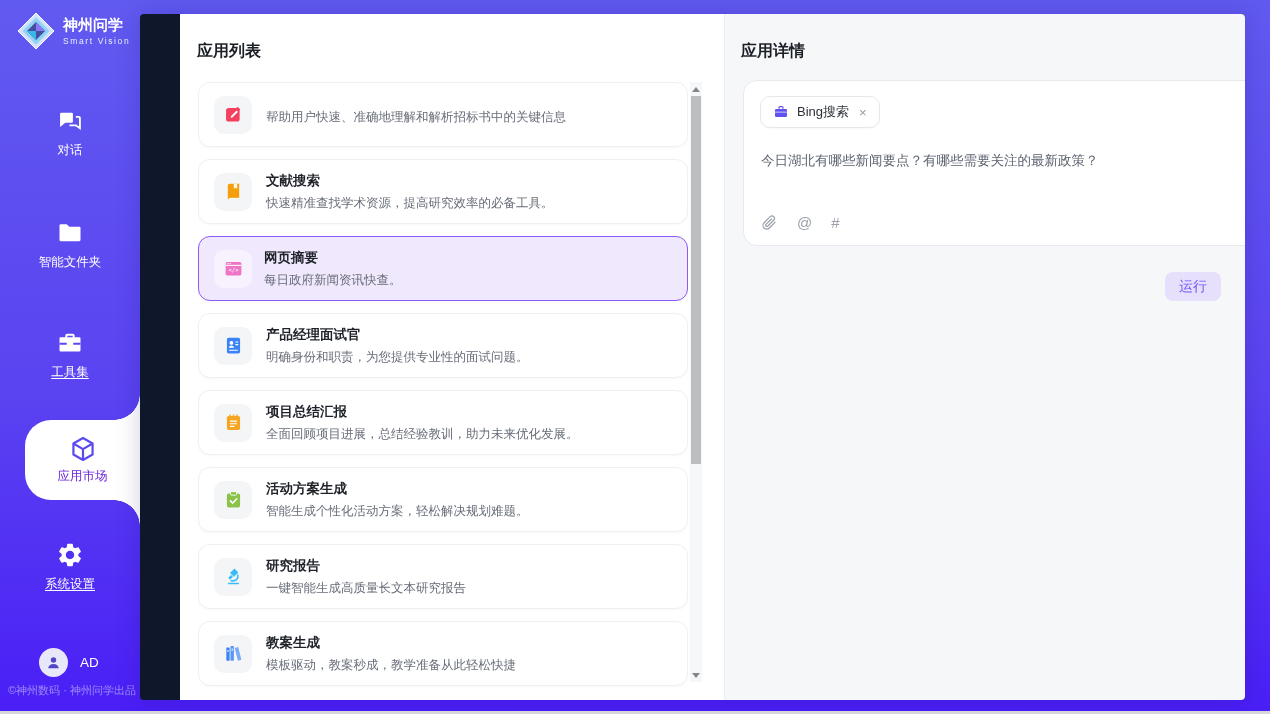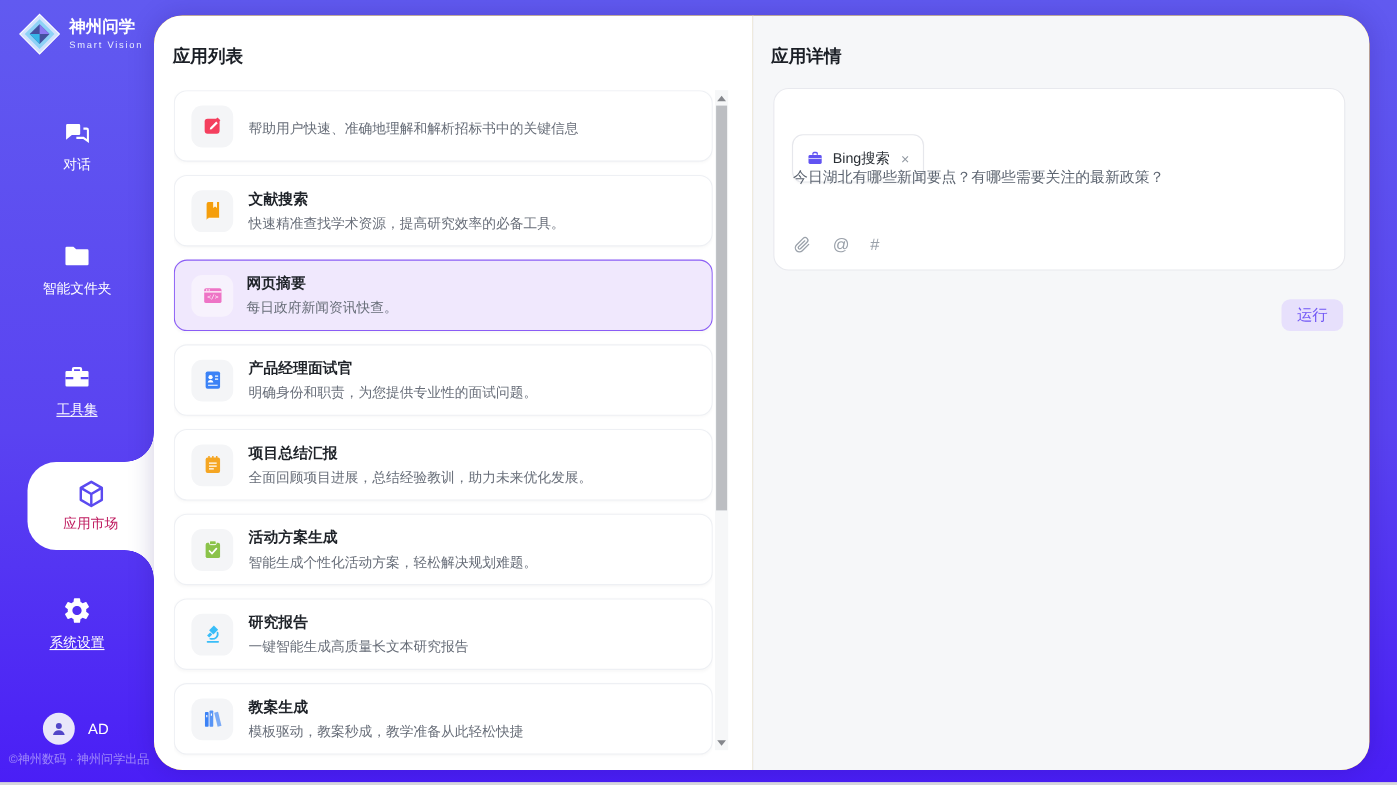--- a/index.html
+++ b/index.html
@@ -24,38 +24,38 @@
   .nav-item svg { width:28px; height:28px; }
   .nav-label { font-size:12.5px; }
   .nav-label.u { text-decoration:underline; text-underline-offset:2px; }
   .nav-item:nth-child(1){ top:107px; }
   .nav-item:nth-child(2){ top:219px; }
   .nav-item:nth-child(3){ top:329px; }
   .nav-item:nth-child(4){ top:420px; }
   .nav-item:nth-child(5){ top:541px;text-align:center; }
   .nav-item.active { left:25px; width:115px; height:80px; background:#fff;
     border-radius:26px 0 0 26px; justify-content:center; gap:5px; color:#5b4af0; }
-  .nav-item.active .nav-label { color:#be185d; }
+  .nav-item.active .nav-label { color:#6d28d9; }
   .curve { position:absolute; right:0; width:26px; height:26px; display:none; }
   .nav-item.active .curve { display:block; }
   .curve-top    { top:-26px;    background:radial-gradient(circle at 0 0,   rgba(0,0,0,0) 25.5px, #fff 26px); }
   .curve-bottom { bottom:-26px; background:radial-gradient(circle at 0 100%,rgba(0,0,0,0) 25.5px, #fff 26px); }
 
   .user { position:absolute; left:39px; top:648px; display:flex; align-items:center; gap:12px; cursor:pointer; }
   .avatar { width:29px; height:29px; border-radius:50%; background:#e9e7fa;
             display:flex; align-items:center; justify-content:center; color:#5246c8; }
   .avatar svg { width:17px; height:17px; }
   .user-name { color:#fff; font-size:13.5px; }
   .side-footer { position:absolute; left:8px; top:683px; color:rgba(255,255,255,.45);
                  font-size:11px; white-space:nowrap; }
 
   
   .window { position:absolute; left:140px; top:14px; width:1105px; height:686px;
-            background:#eab308; border-radius:26px; display:flex; overflow:hidden;
-            box-shadow:0 0 24px rgba(25,8,110,.20); }
+            background:#0f172a; border-radius:4px; display:flex; overflow:hidden;
+            box-shadow:0 0 24px rgba(25,8,110,.20);padding-left:40px; }
   .panel-title { position:absolute; top:27px; font-size:16px; font-weight:700; color:#1b1f26; }
 
   
   .list-panel { flex:0 0 544px; position:relative; background:#fff; }
   .list-panel .panel-title { left:17px; }
   .list-scroll { position:absolute; top:68px; left:18px; width:490px; bottom:4px;
                  overflow:hidden; display:flex; flex-direction:column; gap:12px; }
   .card { flex:0 0 65px; display:flex; align-items:center; gap:14px; padding:0 15px;
           border:1px solid #eef0f4; border-radius:12px; background:#fff;
           box-shadow:0 1px 3px rgba(31,35,41,.03); cursor:pointer; }
@@ -75,22 +75,22 @@
   .tri-up   { width:0; height:0; border-left:4px solid transparent; border-right:4px solid transparent; border-bottom:5px solid #85878c; }
   .tri-down { width:0; height:0; border-left:4px solid transparent; border-right:4px solid transparent; border-top:5px solid #85878c; }
   .sb-thumb { position:absolute; left:1px; width:10px; top:14px; height:368px; background:#bcbec2; cursor:pointer; }
 
   
   .detail-panel { flex:1; background:#f6f7f9; border-left:1px solid #ececf1; position:relative; }
   .detail-panel .panel-title { left:16px; }
   .detail-card { position:absolute; left:18px; top:66px; width:520px; height:166px;
                  background:#fff; border:1px solid #e8e9ee; border-radius:14px; }
   .tool-tag { position:absolute; left:16px; top:15px; display:inline-flex; align-items:center;
-              gap:8px; padding:0 12px; height:44px; border:1px solid #e6e7ec; border-radius:10px;
-              background:#fff; box-shadow:0 1px 2px rgba(0,0,0,.03); cursor:pointer;margin-top:26px; }
+              gap:8px; padding:0 12px; height:32px; border:1px solid #e6e7ec; border-radius:10px;
+              background:#fff; box-shadow:0 1px 2px rgba(0,0,0,.03); cursor:pointer; }
   .tool-tag svg { width:16px; height:16px; color:#6153f2; }
   .tag-label { font-size:13px; color:#2b3036; }
   .tag-close { font-size:13px; color:#939aa3; margin-left:2px; cursor:pointer; }
   .question { position:absolute; left:17px; top:70px; right:20px; font-size:13.5px; color:#5c6470; line-height:1.5; }
   .attach-row { position:absolute; left:17px; bottom:14px; display:flex; gap:19px;
                 align-items:center; color:#9aa1aa; }
   .attach-row svg { width:17px; height:17px; display:block; }
   .attach-glyph { font-size:15px; line-height:17px; cursor:pointer; }
   .attach-item { cursor:pointer; }
   .run-btn { position:absolute; top:258px; right:24px; height:29px; padding:0 14px;

